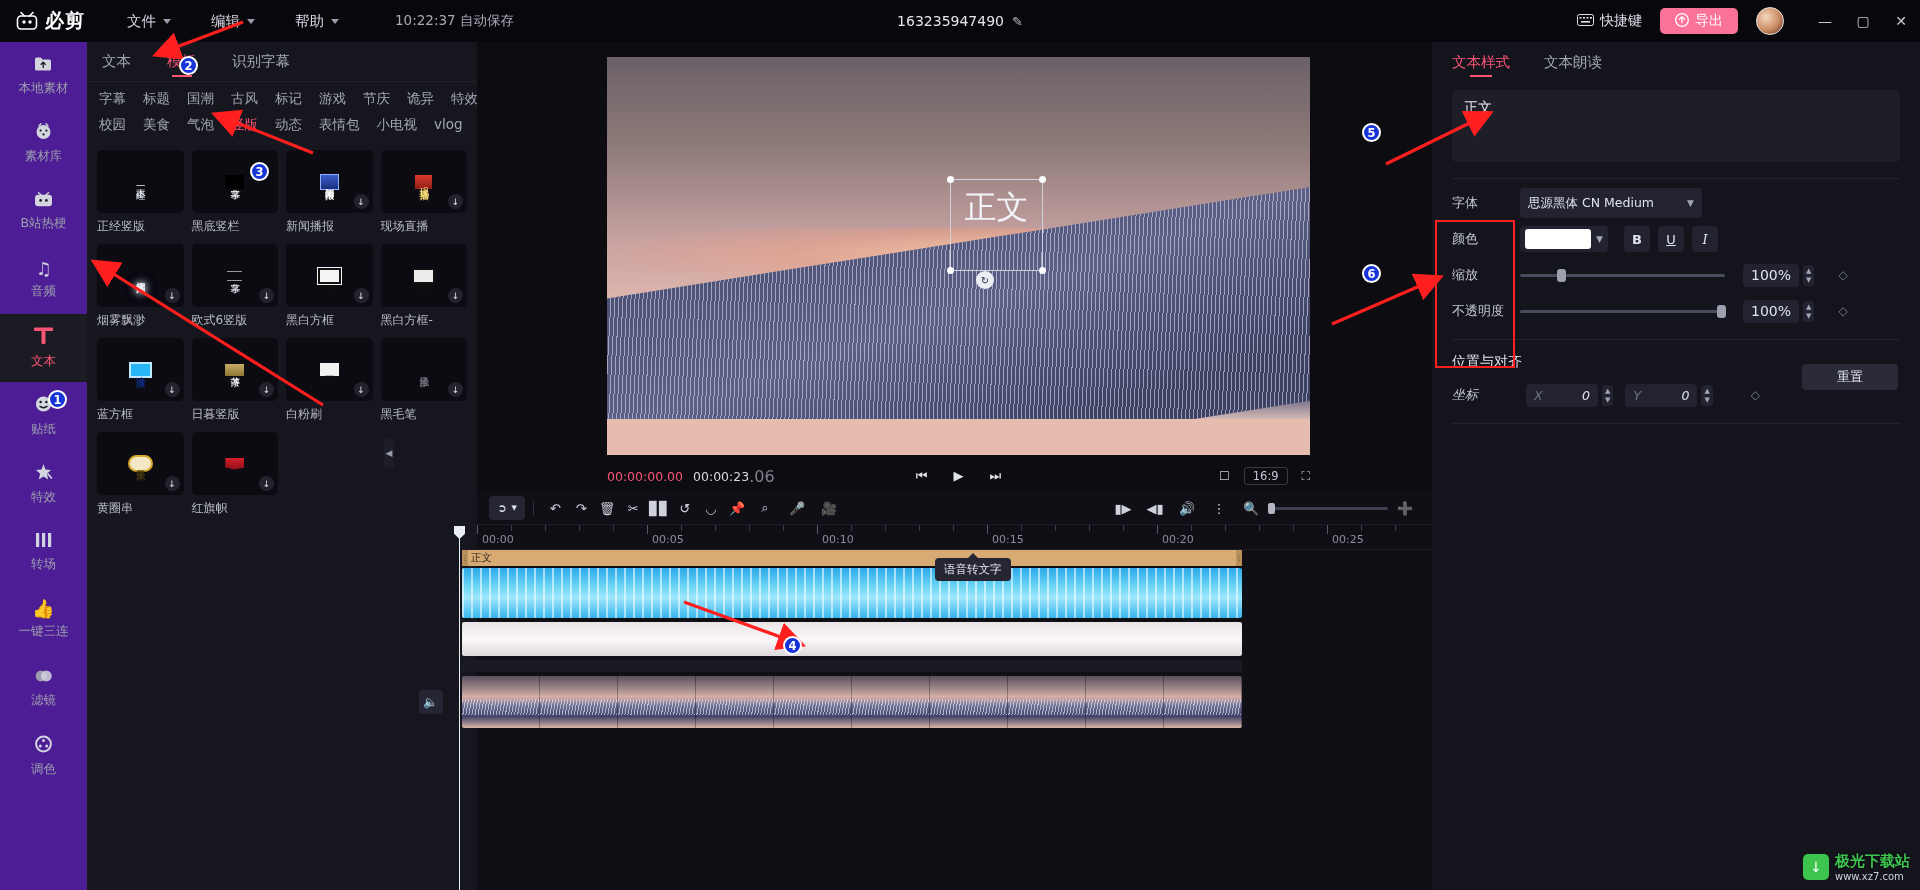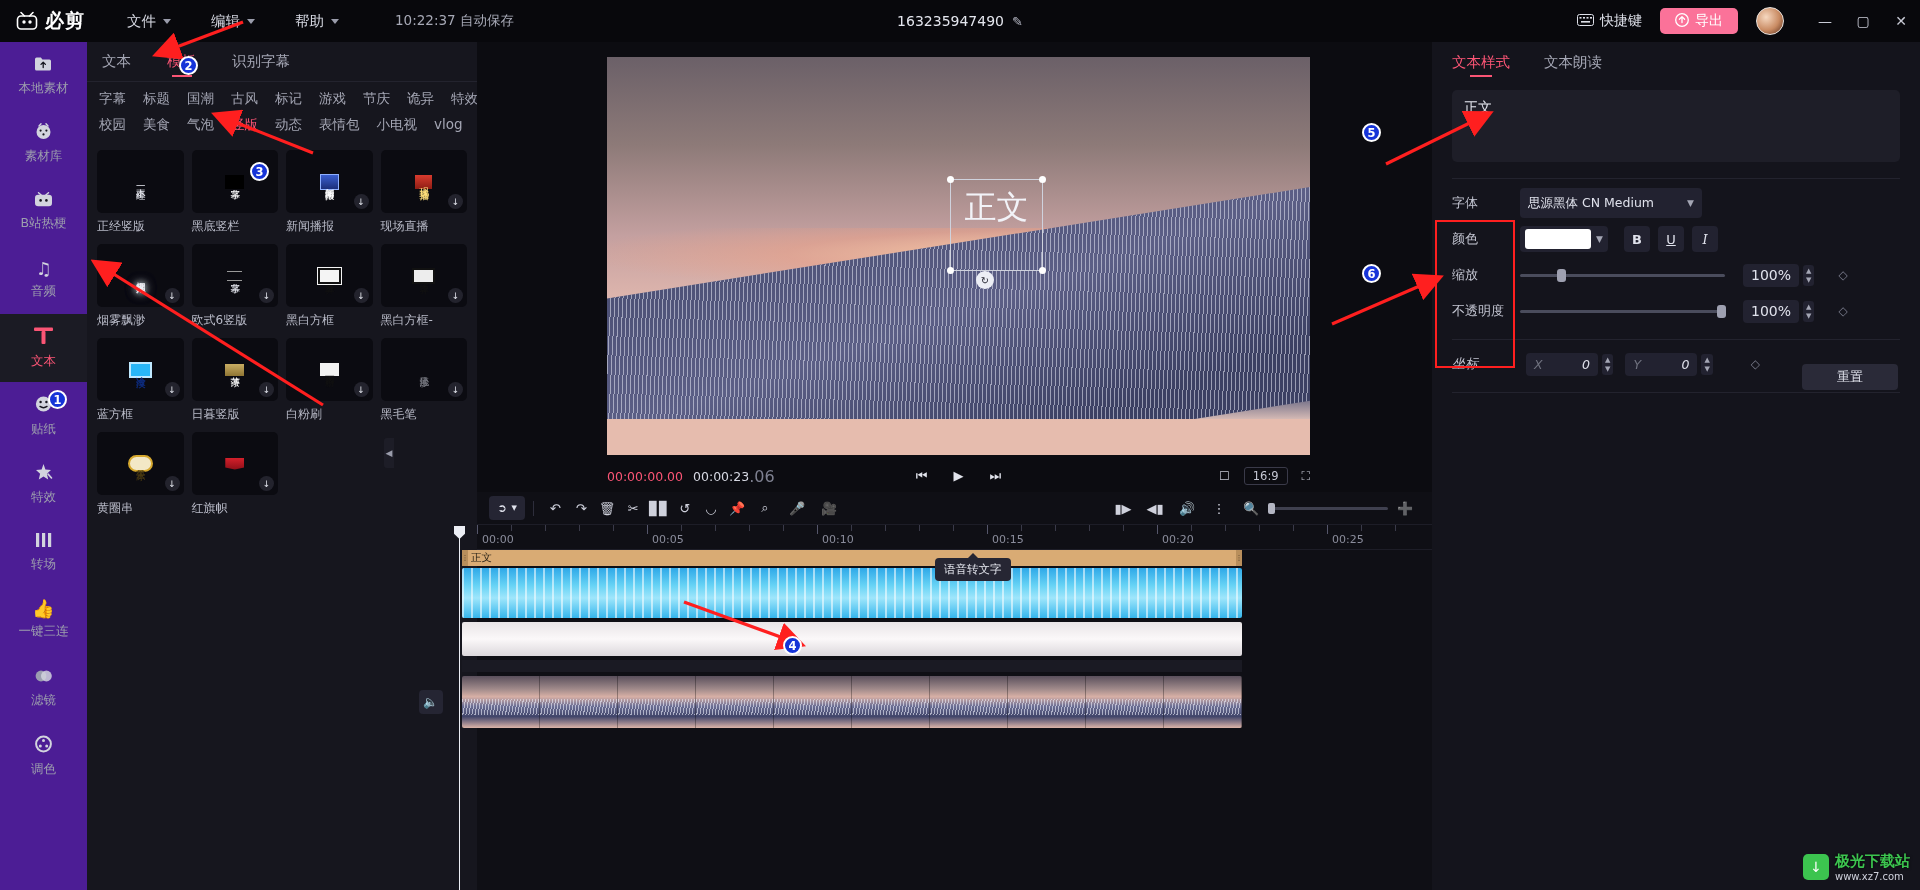--- a/index.html
+++ b/index.html
@@ -580,20 +580,21 @@
     </div>
     <div class="numbox">100%</div>
     <div class="spin">
         <span>▲</span>
         <span>▼</span>
       </div>
     <span class="diamond">◇</span>
   </div>
 
   <div class="sect-div" style="margin-top:10px;"></div>
+  <div class="sect-title">位置与对齐</div>
 
   <div class="row" style="margin-top:6px;font-style:italic;">
     <span class="rlabel">坐标</span>
     <div class="coordbox">
       <span class="ax">X</span>
       <span class="vv">0</span>
     </div>
     <div class="spin">
         <span>▲</span>
         <span>▼</span>

